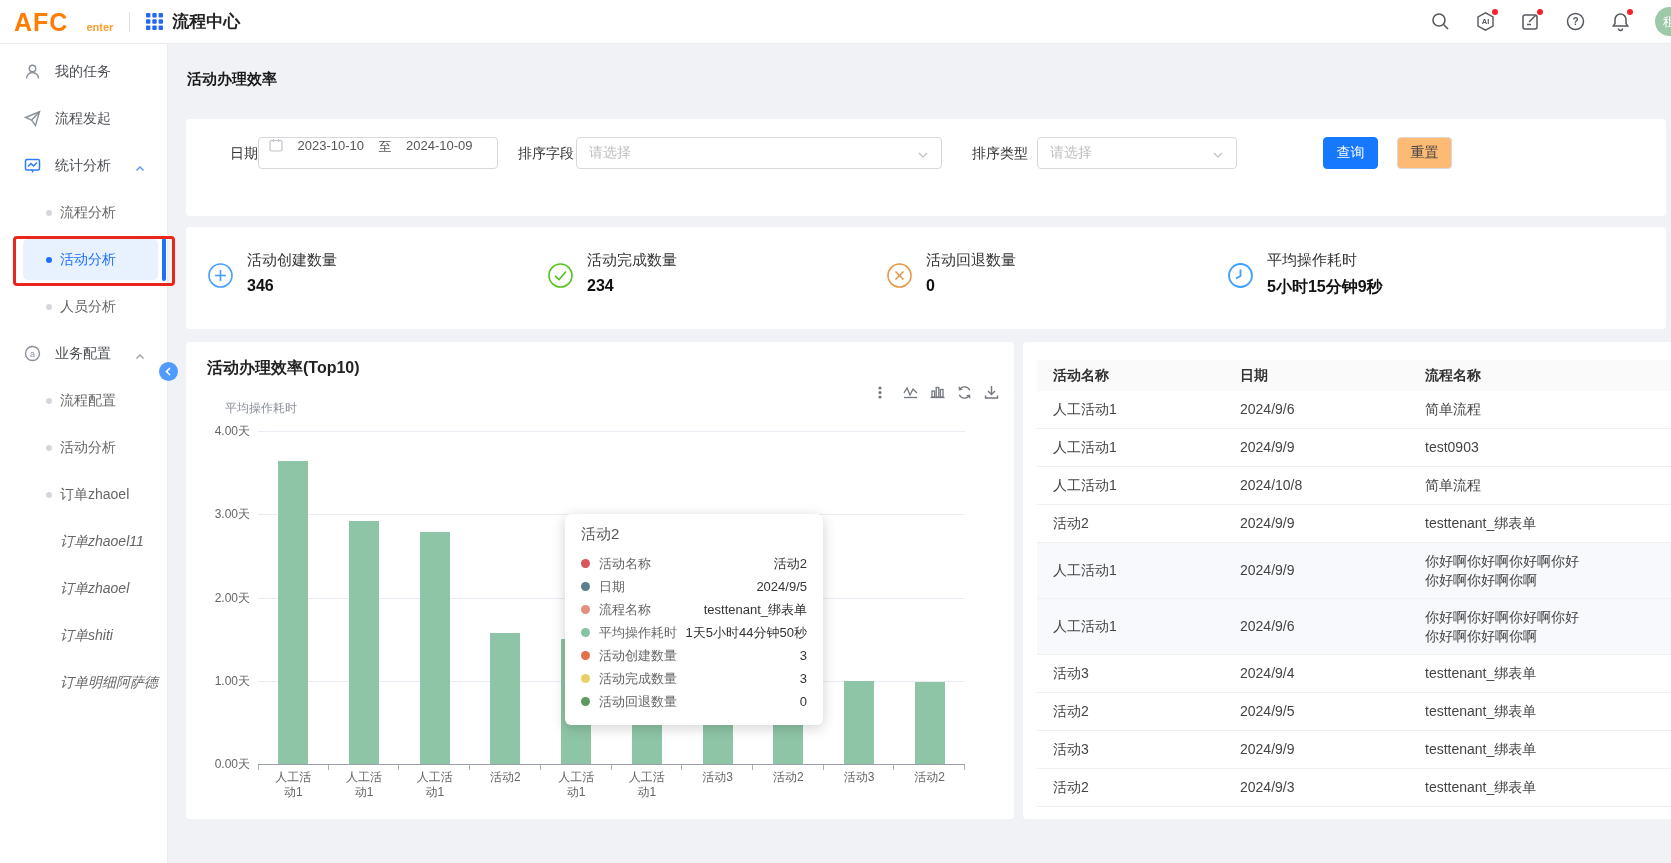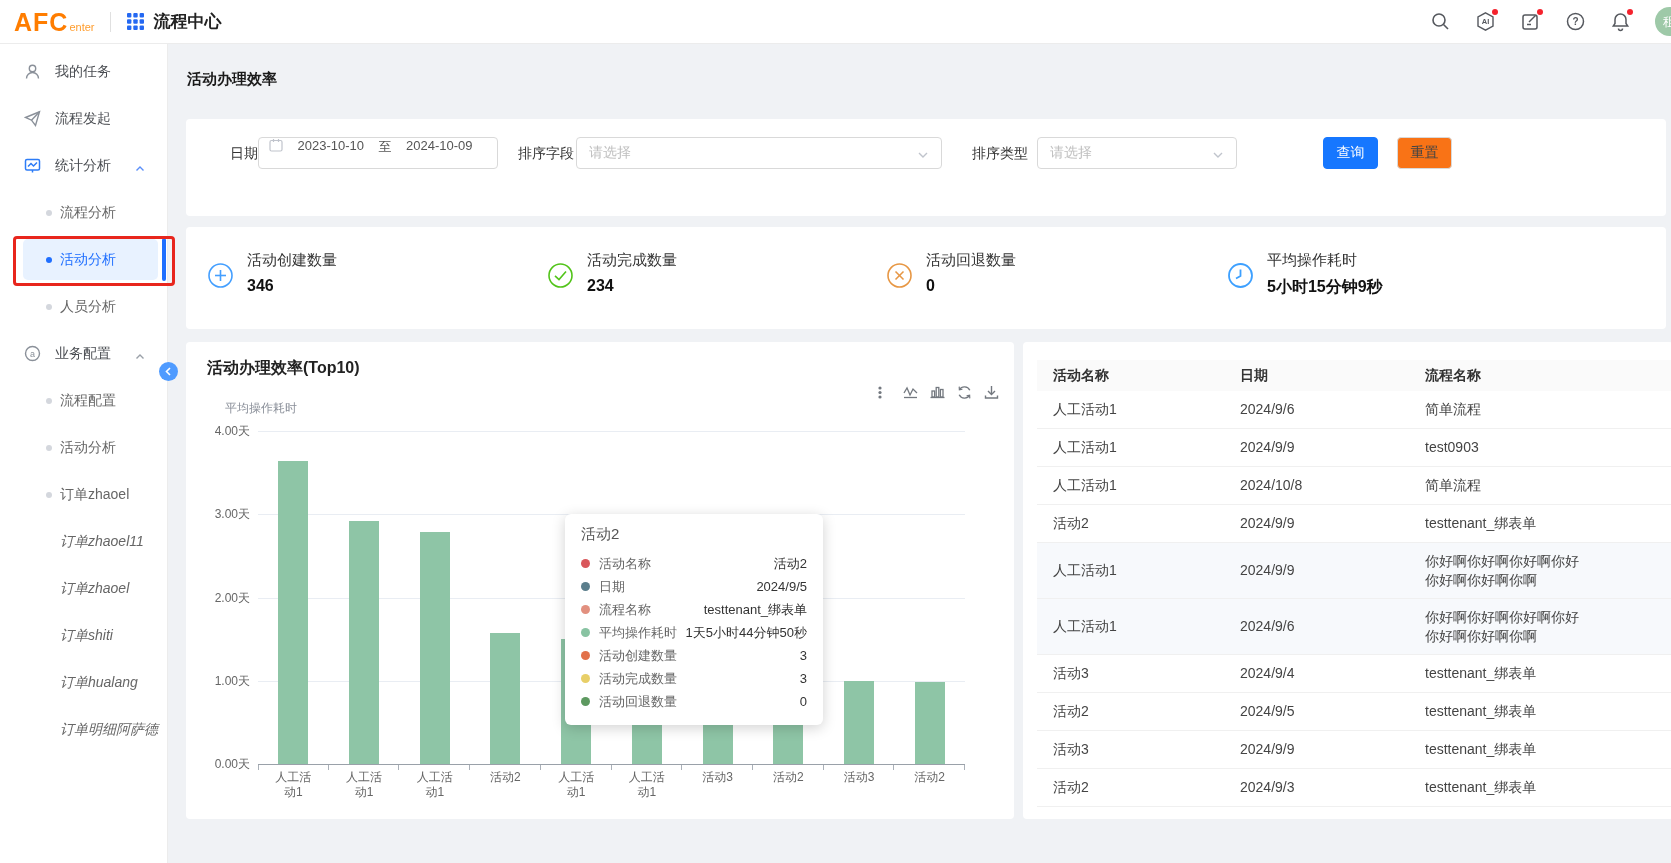--- a/index.html
+++ b/index.html
@@ -3,21 +3,21 @@
 <meta charset="utf-8">
 <style>
   * { margin:0; padding:0; box-sizing:border-box; }
   html,body { width:1671px; height:863px; overflow:hidden; }
   body { position:relative; background:#f0f2f5; font-family:"Liberation Sans","DejaVu Sans",sans-serif; color:#333; }
 
   
   .app-header { position:absolute; left:0; top:0; right:0; height:44px; background:#fff; border-bottom:1px solid #ececec; display:flex; align-items:center; padding:0 0 0 14px; z-index:20; }
   .logo { display:flex; align-items:flex-end; }
   .logo-main { font-size:25px; font-weight:800; color:#ff7d00; letter-spacing:1px; line-height:26px; }
-  .logo-sub { font-size:11px; font-weight:400; color:#ff9d2e; margin-left:1px; line-height:15px; }
+  .logo-sub { font-size:11px; font-weight:700; color:#ff9d2e; margin-left:18px; line-height:15px; }
   .hdr-divider { width:1px; height:20px; background:#e0e0e0; margin:0 16px; }
   .grid-icon { width:17px; height:17px; display:inline-block; }
   .app-title { font-size:17px; font-weight:700; color:#222; margin-left:9px; }
   .hdr-right { margin-left:auto; display:flex; align-items:center; gap:24px; }
   .hicon { width:21px; height:21px; position:relative; color:#55585e; cursor:pointer; }
   .hicon svg { width:100%; height:100%; }
   .red-dot { position:absolute; right:-2px; top:-2px; width:6px; height:6px; border-radius:50%; background:#f5222d; }
   .avatar { width:29px; height:29px; border-radius:50%; background:#9ec9a8; color:#fff; font-size:13px; display:flex; align-items:center; justify-content:center; margin-right:-13px; flex:none; }
 
   
@@ -46,21 +46,21 @@
   .f-label { position:absolute; top:18px; height:32px; line-height:32px; font-size:14px; color:#333; }
   .date-range { position:absolute; left:72px; top:18px; width:240px; height:32px; border:1px solid #d9d9d9; border-radius:4px; display:flex; padding:0 10px; background:#fff; }
   .date-range .cal { width:14px; height:14px; flex:none; }
   .date-val { flex:1; text-align:center; font-size:13px; color:#555; }
   .date-sep { font-size:13px; color:#555; }
   .selectbox { position:absolute; top:18px; height:32px; border:1px solid #d9d9d9; border-radius:4px; background:#fff; display:flex; align-items:center; padding:0 12px; }
   .selectbox .ph { font-size:14px; color:#bfbfbf; }
   .selectbox .sv { margin-left:auto; width:12px; height:12px; }
   .btn { position:absolute; top:18px; height:32px; border-radius:4px; font-size:14px; display:flex; align-items:center; justify-content:center; cursor:pointer; }
   .btn-primary { left:1137px; width:55px; background:#1677ff; color:#fff; border:1px solid #1677ff; }
-  .btn-plain { left:1211px; width:55px; background:#f97316; color:#444; border:1px solid #d9d9d9; }
+  .btn-plain { left:1211px; width:55px; background:#fdba74; color:#444; border:1px solid #d9d9d9; }
 
   
   .stats-card { left:18px; top:174px; right:5px; height:102px; }
   .stat { position:absolute; top:24px; display:flex; }
   .stat .sicon { width:27px; height:27px; margin-top:11px; flex:none; }
   .stat .stxt { margin-left:13px; }
   .stat .slabel { font-size:15px; color:#333; }
   .stat .svalue { font-size:16px; font-weight:700; color:#111; margin-top:7px; }
 
   
@@ -227,23 +227,20 @@
   <div class="side-item side-sub nodot">
     <span>订单zhaoel11</span>
   </div>
   <div class="side-item side-sub nodot">
     <span>订单zhaoel</span>
   </div>
   <div class="side-item side-sub nodot">
     <span>订单shiti</span>
   </div>
   <div class="side-item side-sub nodot">
-    <span>订单hualang</span>
-  </div>
-  <div class="side-item side-sub nodot">
     <span>订单明细阿萨德</span>
   </div>
 </div>
 
 <div class="collapse-btn">
   <svg width="9" height="9" viewBox="0 0 9 9" fill="none" stroke="#fff" stroke-width="1.6">
       <polyline points="6,1 2.5,4.5 6,8"></polyline>
     </svg>
 </div>
 <div class="annotation-box"></div>

